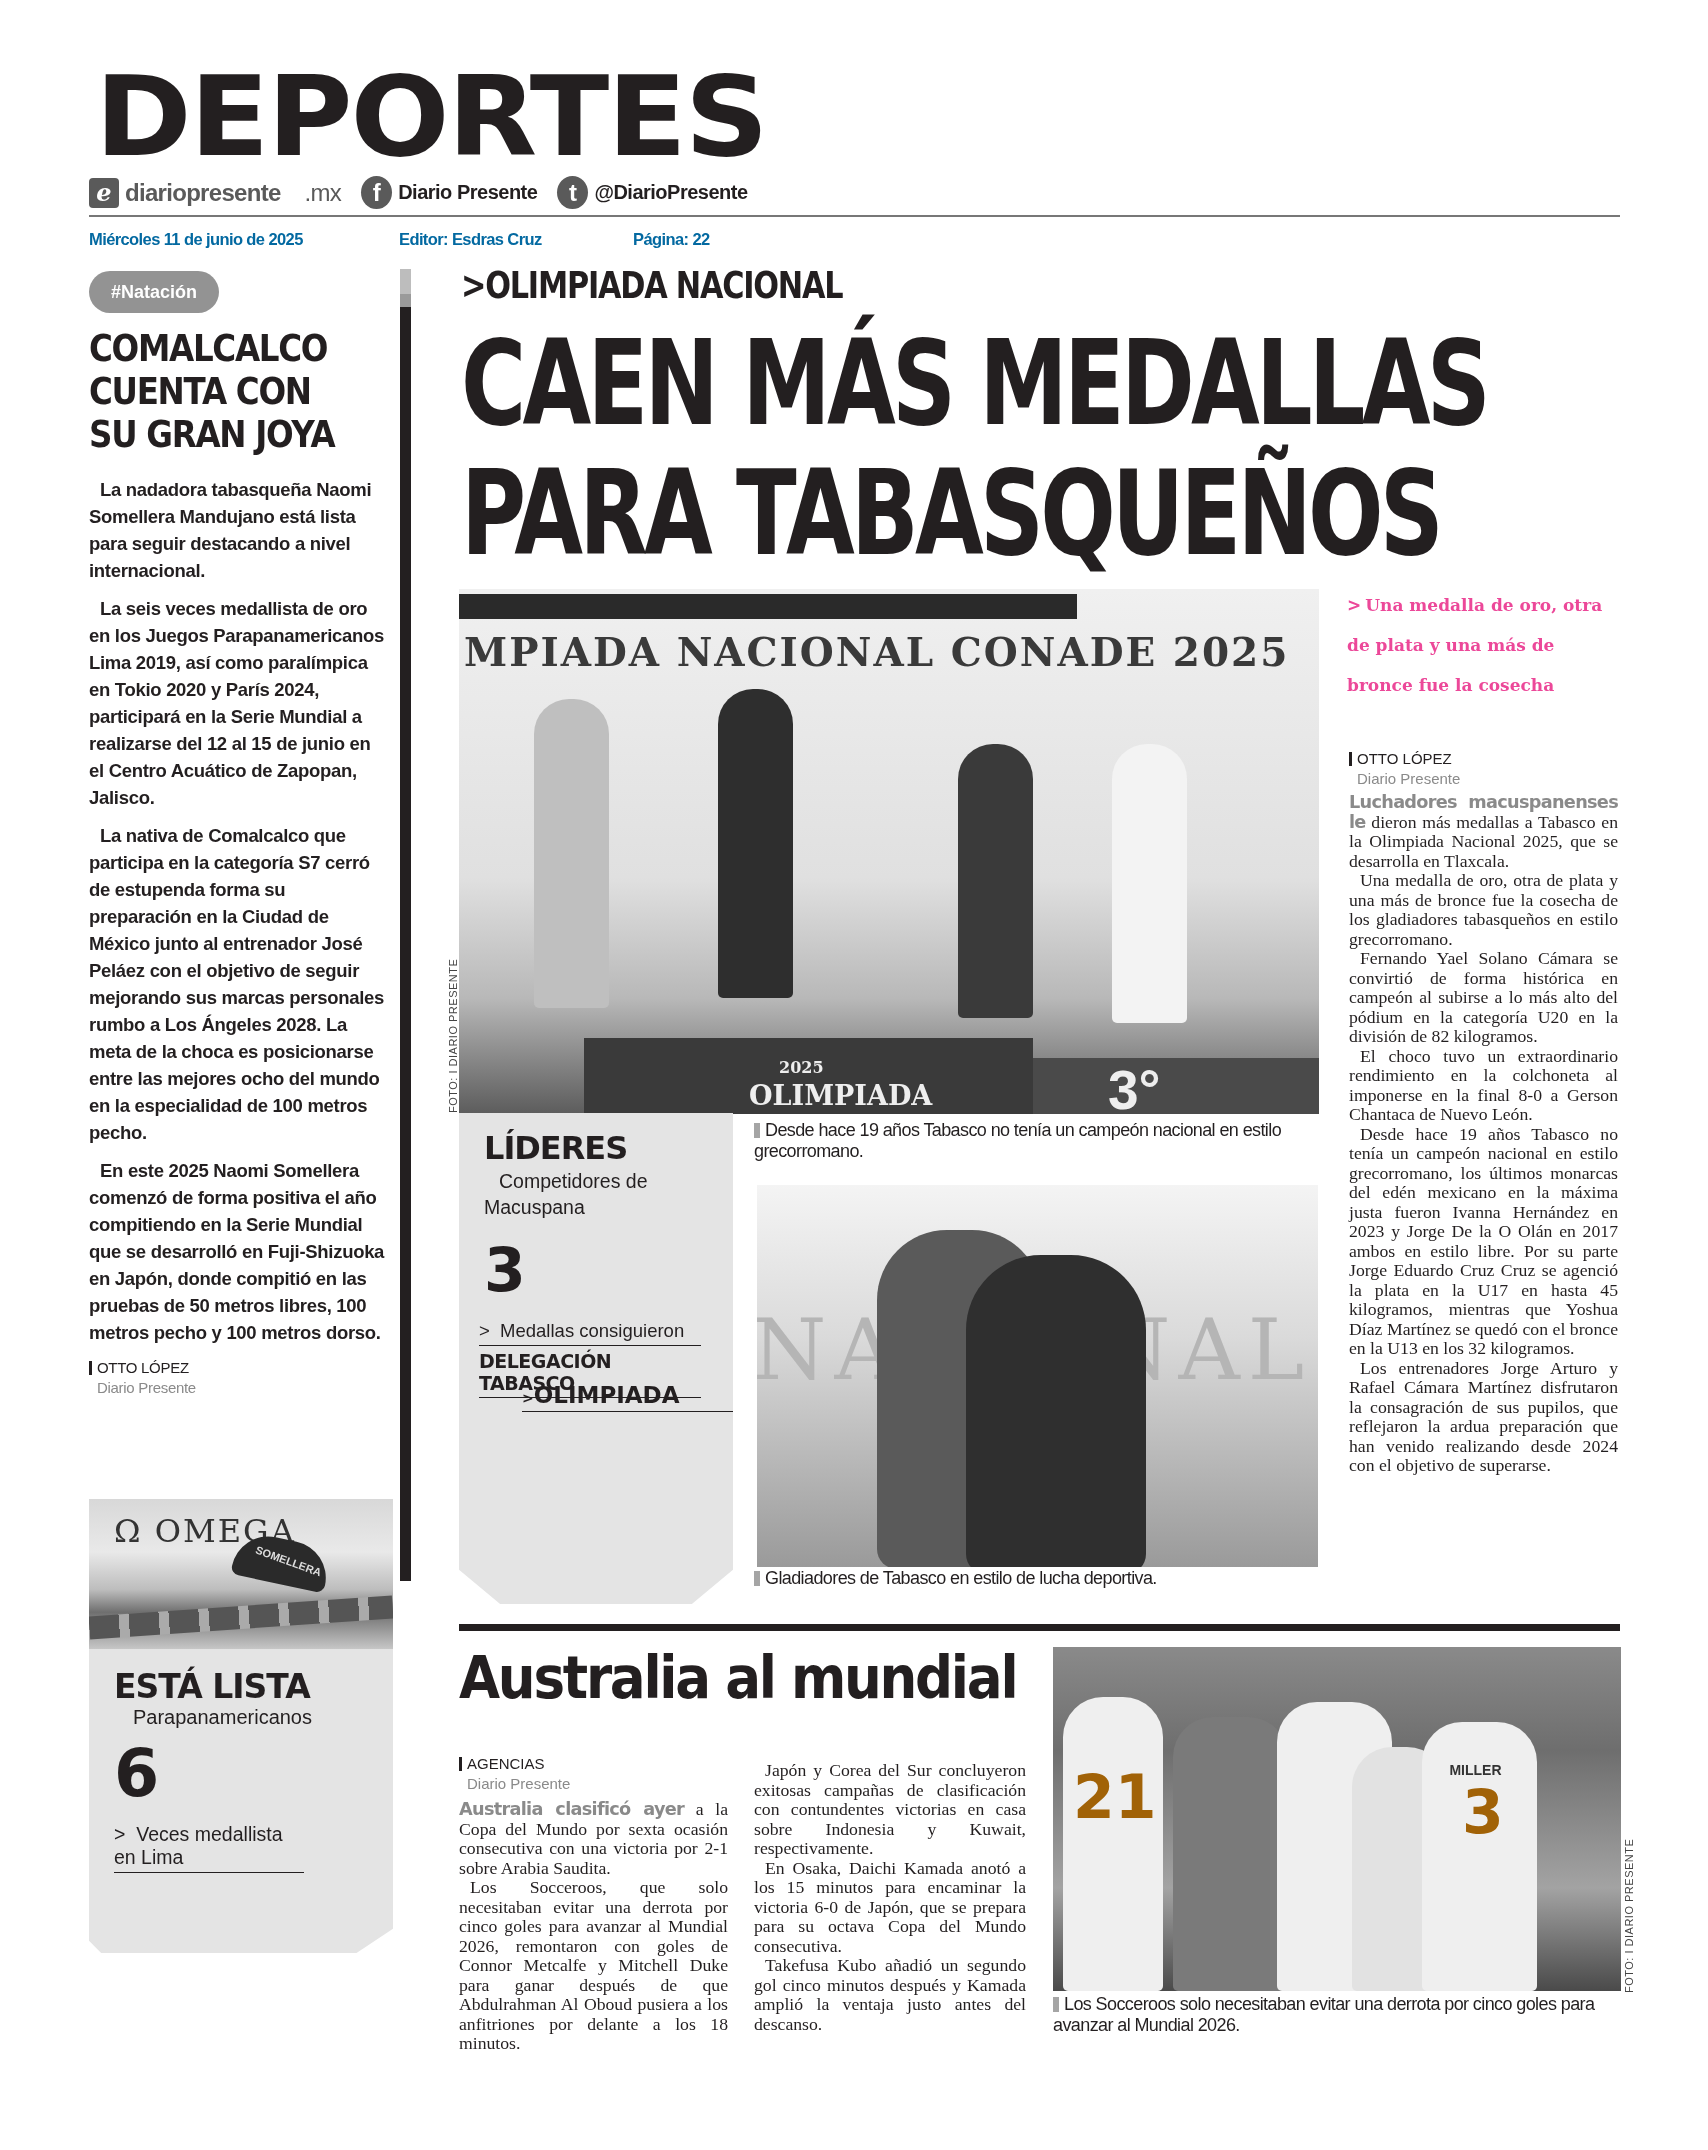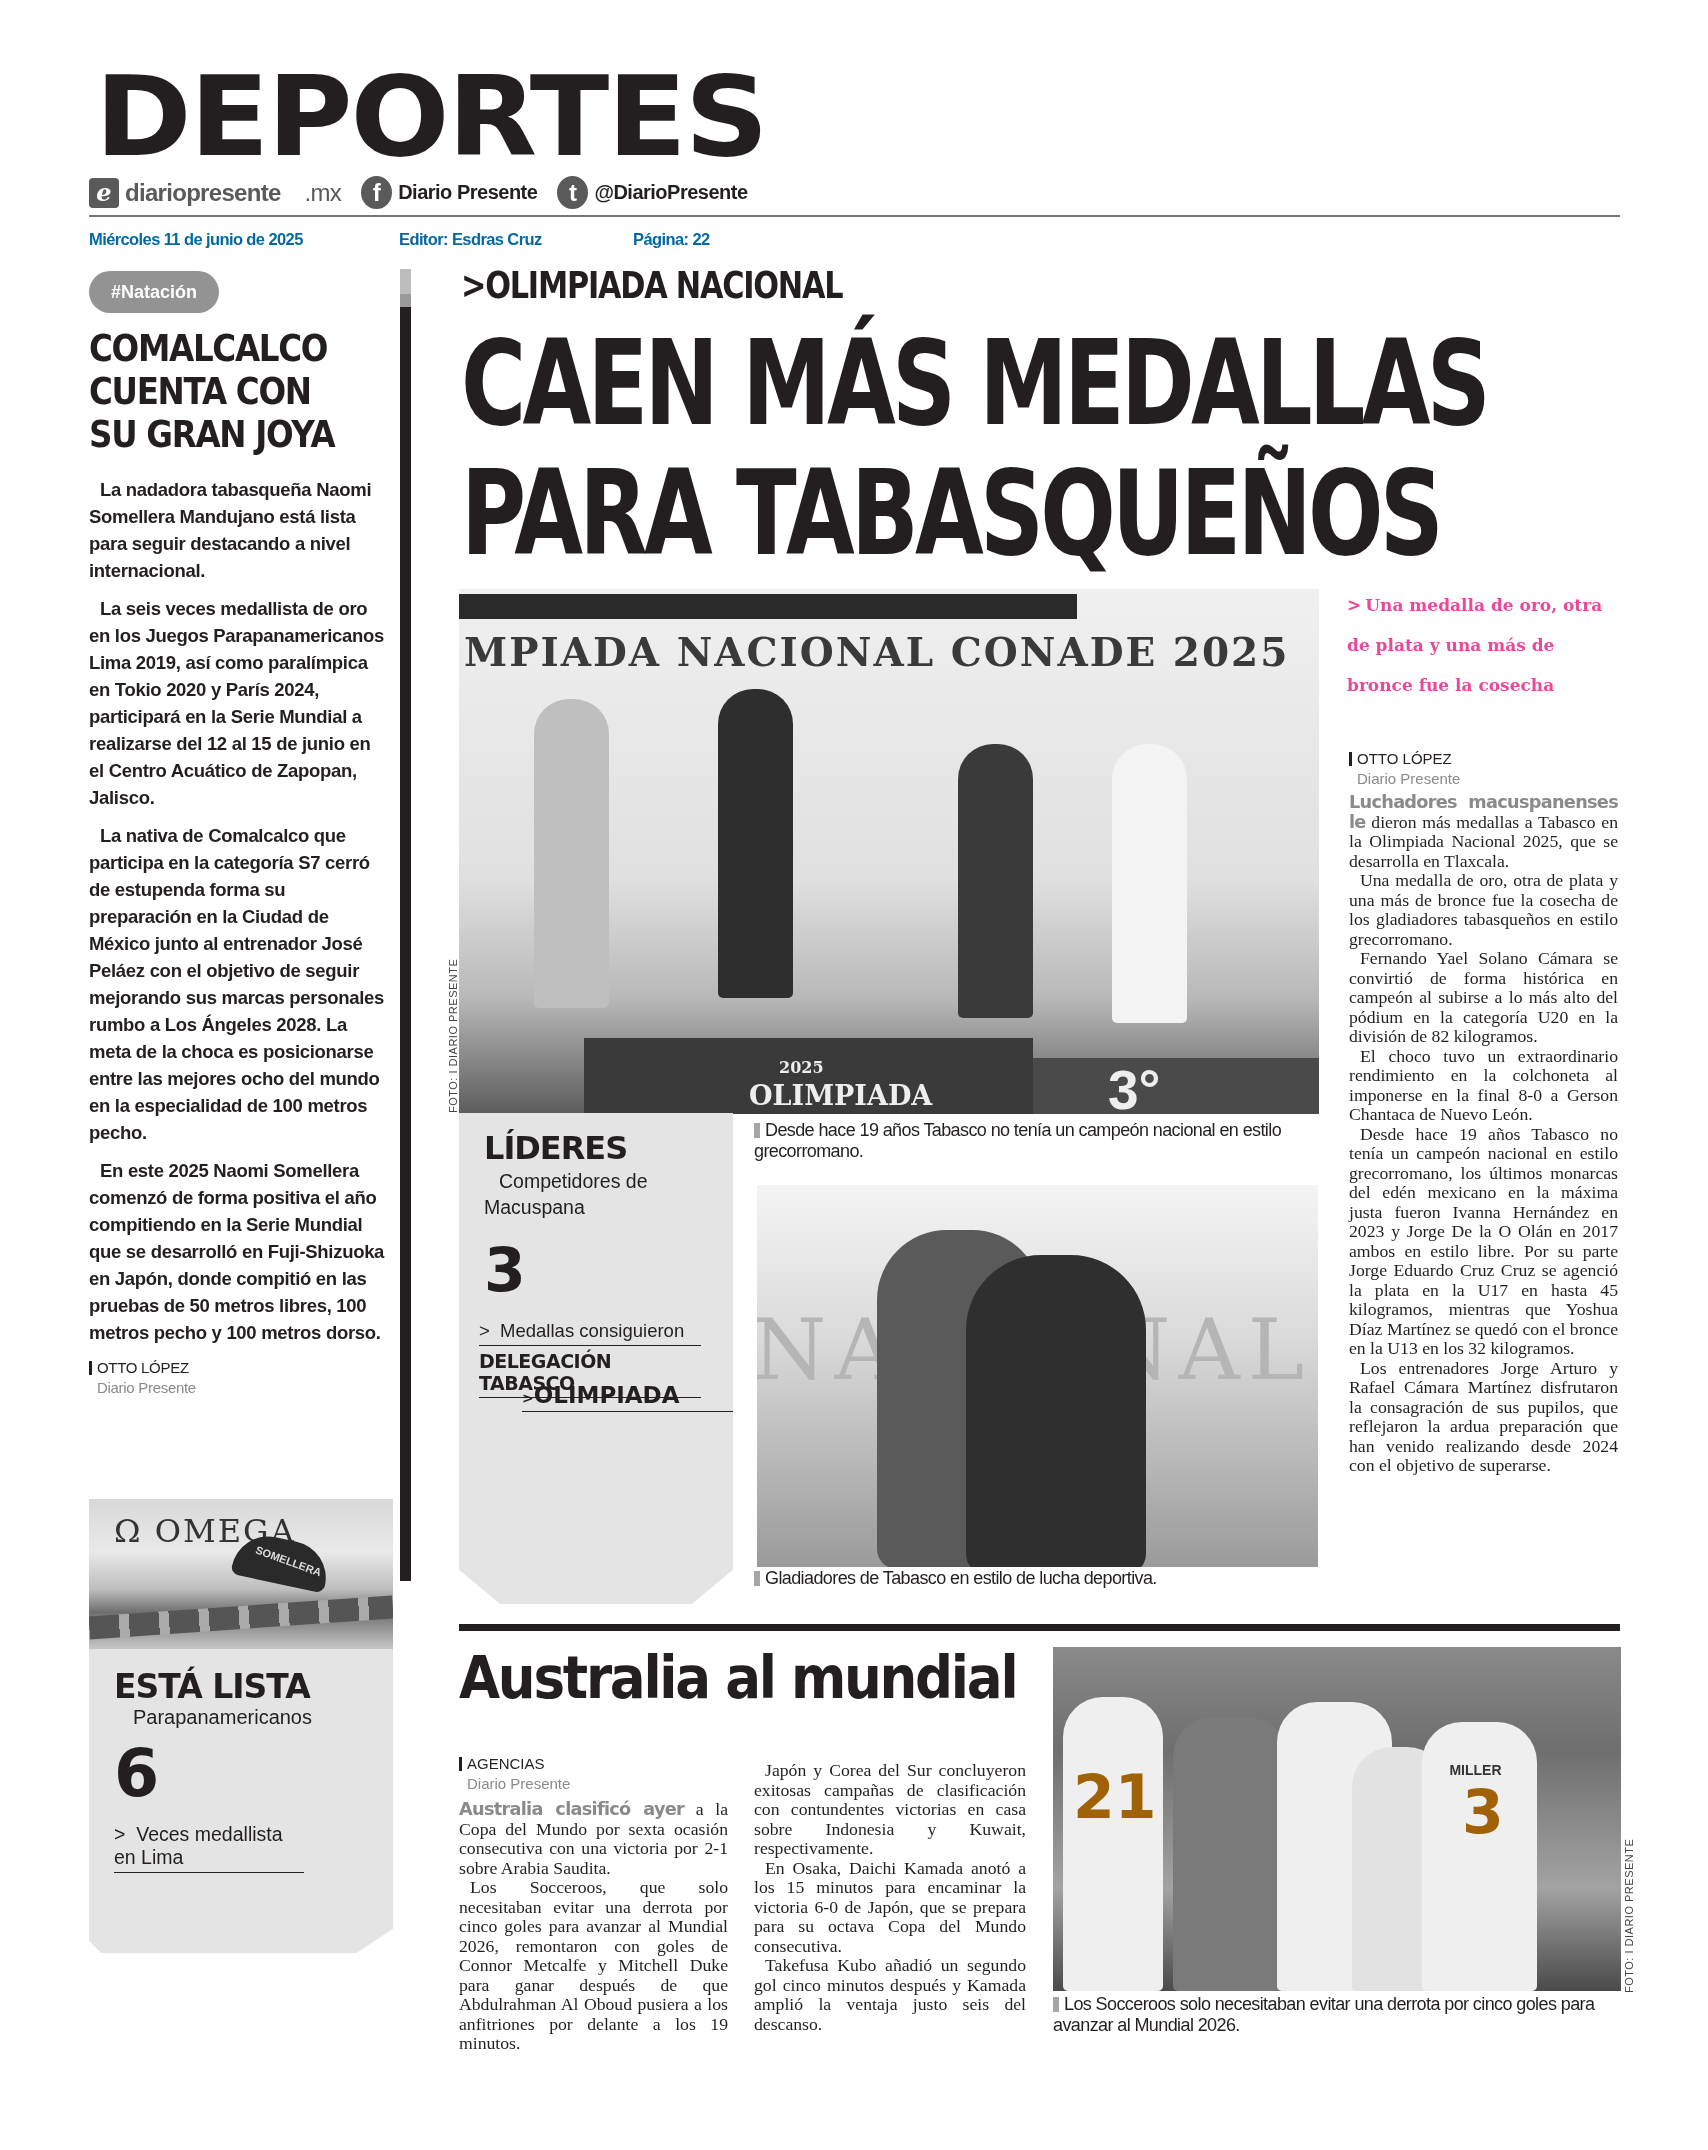--- a/index.html
+++ b/index.html
@@ -262,27 +262,27 @@
 <div class="abs" style="left:459px; top:1753px; width:269px;">
   <div class="byline">
     <div class="byline-bar"></div>
     <div class="byline-name">AGENCIAS</div>
   </div>
   <div class="byline-org">Diario Presente</div>
 </div>
 
 <div class="abs serif-body" style="left:459px; top:1800px; width:269px;">
   <div style="text-align:justify;"><span class="lead-bold">Australia clasificó ayer</span> <span>a la Copa del Mundo por sexta ocasión consecutiva con una victoria por 2-1 sobre Arabia Saudita.</span></div>
-  <p>Los Socceroos, que solo necesitaban evitar una derrota por cinco goles para avanzar al Mundial 2026, remontaron con goles de Connor Metcalfe y Mitchell Duke para ganar después de que Abdulrahman Al Oboud pusiera a los anfitriones por delante a los 19 minutos.</p>
+  <p>Los Socceroos, que solo necesitaban evitar una derrota por cinco goles para avanzar al Mundial 2026, remontaron con goles de Connor Metcalfe y Mitchell Duke para ganar después de que Abdulrahman Al Oboud pusiera a los anfitriones por delante a los 18 minutos.</p>
 </div>
 
 <div class="abs serif-body" style="left:754px; top:1761px; width:272px;">
   <p>Japón y Corea del Sur concluyeron exitosas campañas de clasificación con contundentes victorias en casa sobre Indonesia y Kuwait, respectivamente.</p>
   <p>En Osaka, Daichi Kamada anotó a los 15 minutos para encaminar la victoria 6-0 de Japón, que se prepara para su octava Copa del Mundo consecutiva.</p>
-  <p>Takefusa Kubo añadió un segundo gol cinco minutos después y Kamada amplió la ventaja justo seis del descanso.</p>
+  <p>Takefusa Kubo añadió un segundo gol cinco minutos después y Kamada amplió la ventaja justo antes del descanso.</p>
 </div>
 
 <div class="abs photo-soccer">
   <div class="abs player" style="left:10px; top:50px; width:100px; height:294px;">
     <div class="jersey-num" style="position:absolute; left:10px; top:65px;">21</div>
   </div>
   <div class="abs player-gk" style="left:120px; top:70px; width:115px; height:274px;"></div>
   <div class="abs player" style="left:224px; top:55px; width:115px; height:289px;"></div>
   <div class="abs player" style="left:299px; top:100px; width:95px; height:244px; background:#e2e2e2;"></div>
   <div class="abs player" style="left:369px; top:75px; width:115px; height:269px;">

